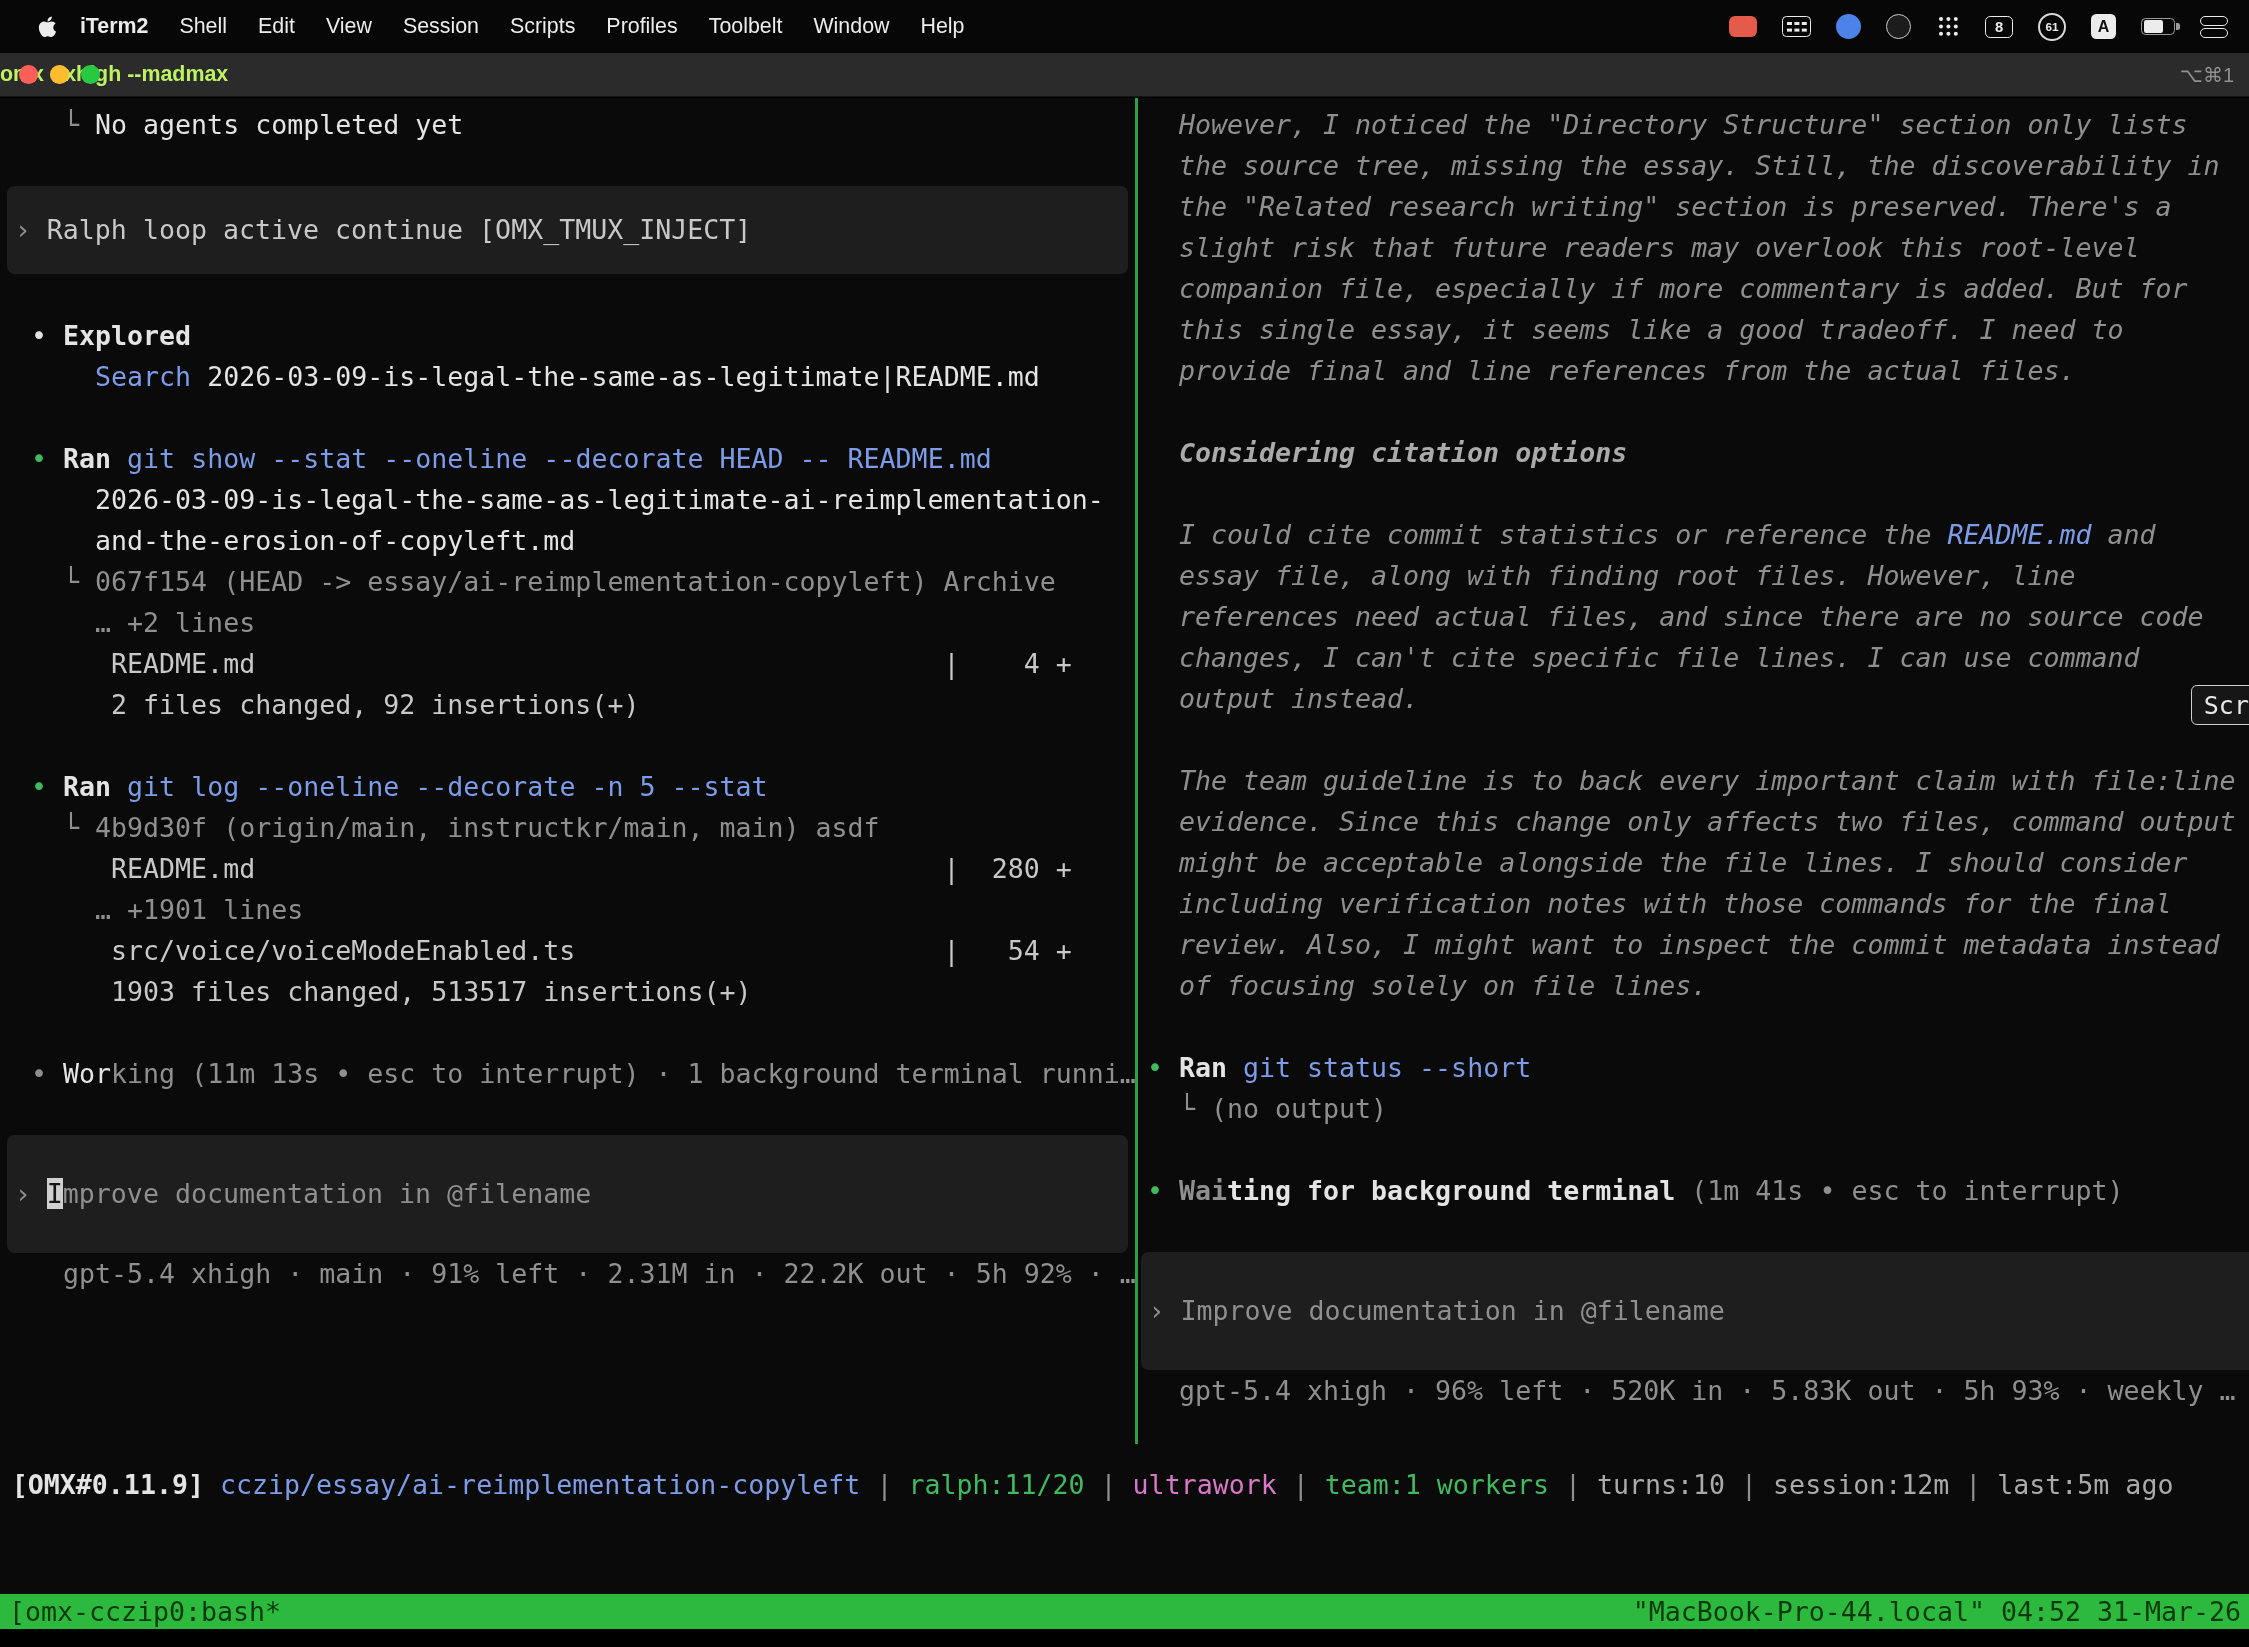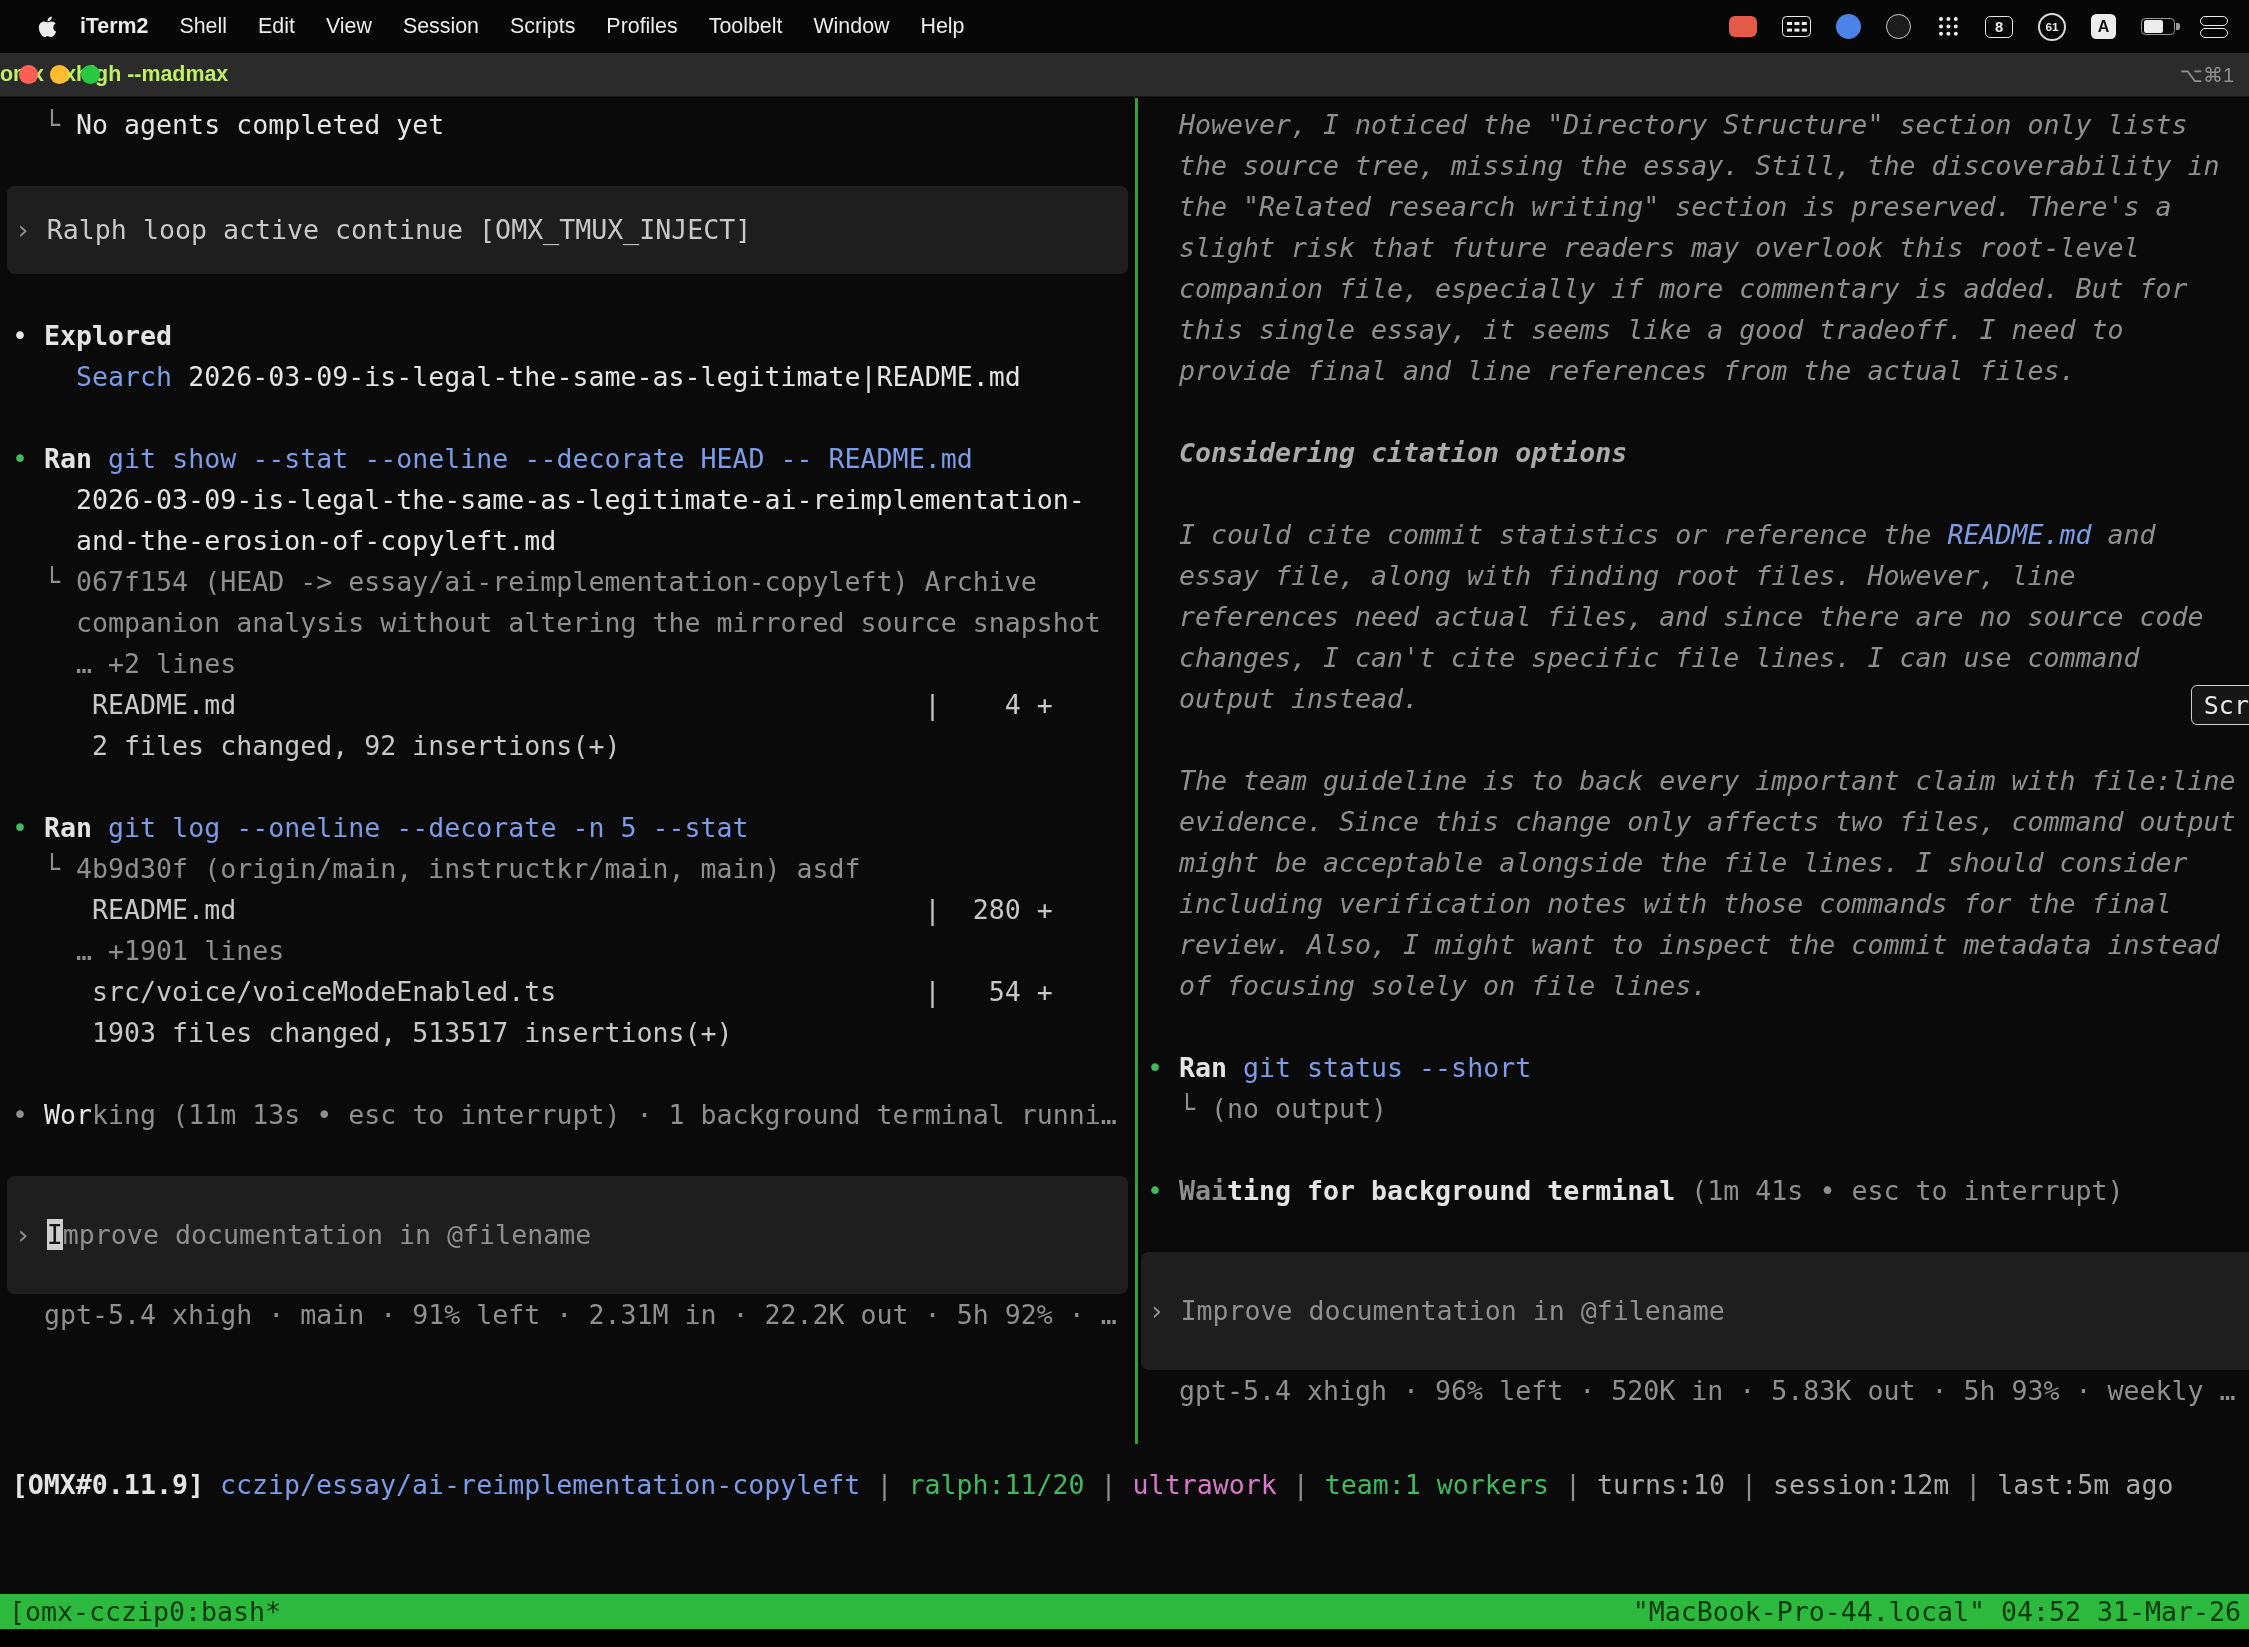--- a/index.html
+++ b/index.html
@@ -47,21 +47,21 @@
 .win-shortcut{margin-left:auto;color:#8f8f8f;font-size:20px;padding-right:16px;z-index:2}
 
 
 .terminal{position:absolute;top:98px;left:0;right:0;bottom:0;background:#0a0a0a;display:flex;flex-direction:column}
 .panes{display:flex;height:1346px}
 .pane{padding-top:5.9px;font-size:26.6px;overflow:hidden}
 .pane-left{width:1135px}
 .divider{width:3px;background:#2ea043}
 .pane-right{flex:1}
 .line{height:41px;line-height:41px;white-space:pre}
-.pane-left > .line{padding-left:12px}
+.pane-left > .line{padding-left:31px}
 .pane-right > .line{padding-left:8.9px}
 .tbox{background:#1e1e1f;border-radius:7.4px;display:flex;align-items:center}
 .pane-left .tbox{margin:0 7.4px}
 .pane-right .tbox{margin:0 0 0 3px;border-top-right-radius:0;border-bottom-right-radius:0}
 .tbox .line{padding-left:7.4px}
 
 
 .w{color:#e4e4e4}
 .w2{color:#c8c8c8}
 .g{color:#8f8f8f}
@@ -139,21 +139,20 @@
           <div class="line"><span class="g">› </span><span class="w2">Ralph loop active continue [OMX_TMUX_INJECT]</span></div>
         </div>
         <div class="line"></div>
         <div class="line"><span class="w">• </span><span class="w bold">Explored</span></div>
         <div class="line"><span class="g">    </span><span class="b">Search</span><span class="w"> 2026-03-09-is-legal-the-same-as-legitimate|README.md</span></div>
         <div class="line"></div>
         <div class="line"><span class="gr">• </span><span class="w bold">Ran</span><span class="b"> git show --stat --oneline --decorate HEAD -- README.md</span></div>
         <div class="line"><span class="w">    2026-03-09-is-legal-the-same-as-legitimate-ai-reimplementation-</span></div>
         <div class="line"><span class="w">    and-the-erosion-of-copyleft.md</span></div>
         <div class="line"><span class="g">  └ </span><span class="g">067f154 (HEAD -&gt; essay/ai-reimplementation-copyleft) Archive</span></div>
-        <div class="line"><span class="g">    companion analysis without altering the mirrored source snapshot</span></div>
         <div class="line"><span class="g">    … +2 lines</span></div>
         <div class="line"><span class="w2">     README.md                                           |    4 +</span></div>
         <div class="line"><span class="w2">     2 files changed, 92 insertions(+)</span></div>
         <div class="line"></div>
         <div class="line"><span class="gr">• </span><span class="w bold">Ran</span><span class="b"> git log --oneline --decorate -n 5 --stat</span></div>
         <div class="line"><span class="g">  └ </span><span class="g">4b9d30f (origin/main, instructkr/main, main) asdf</span></div>
         <div class="line"><span class="w2">     README.md                                           |  280 +</span></div>
         <div class="line"><span class="g">    … +1901 lines</span></div>
         <div class="line"><span class="w2">     src/voice/voiceModeEnabled.ts                       |   54 +</span></div>
         <div class="line"><span class="w2">     1903 files changed, 513517 insertions(+)</span></div>

